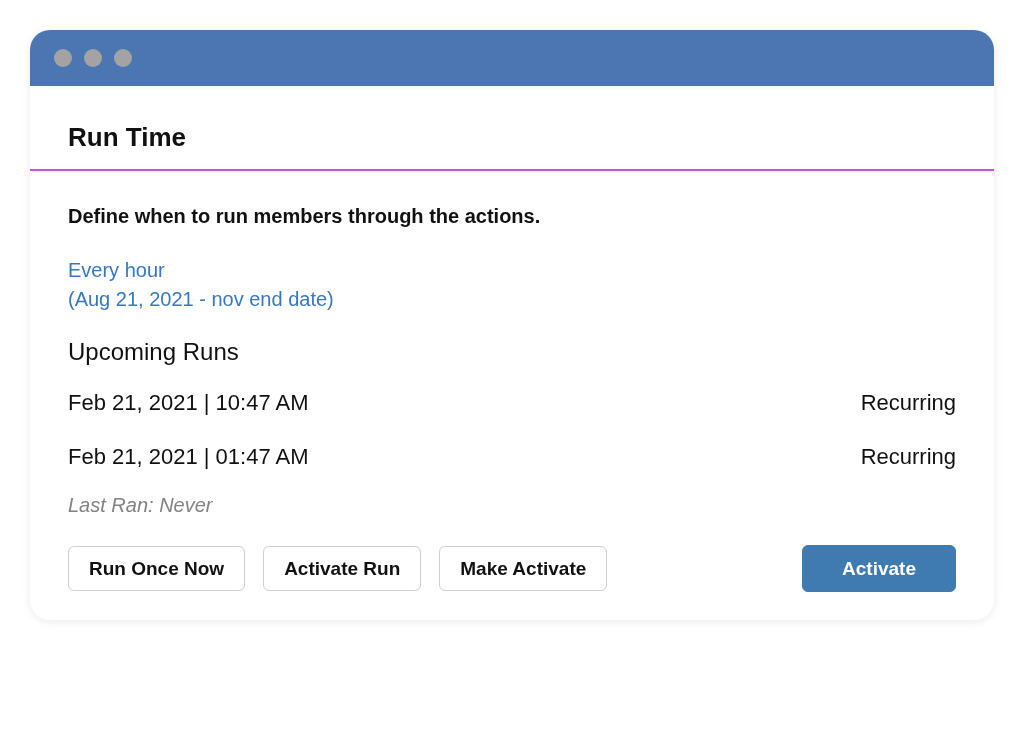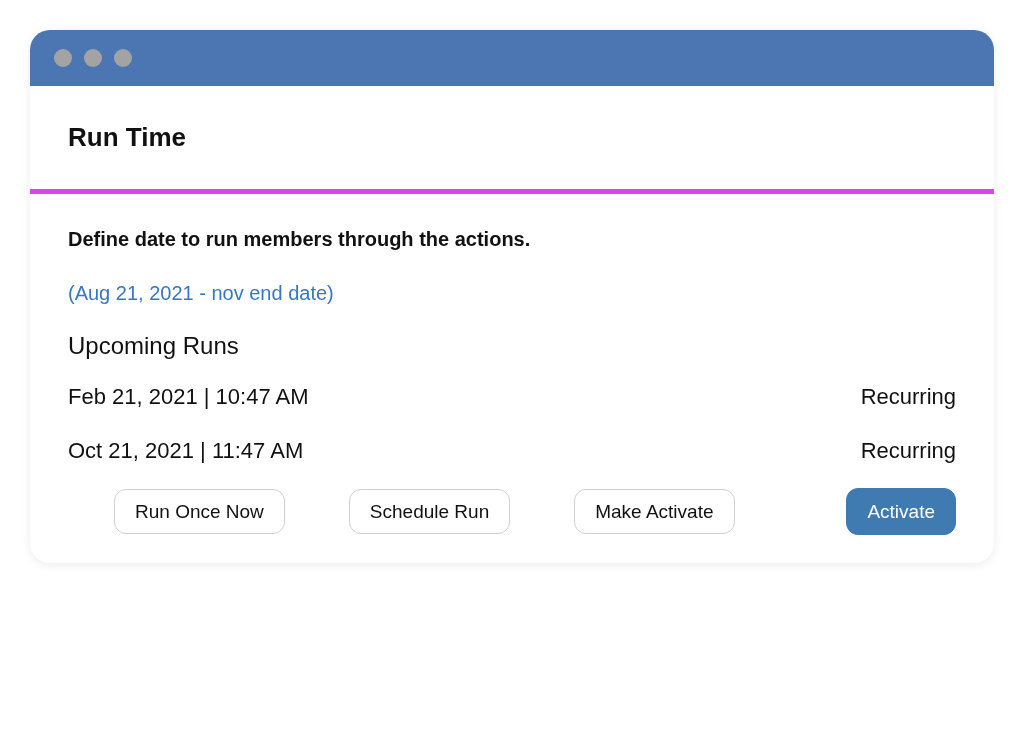--- a/index.html
+++ b/index.html
@@ -28,22 +28,22 @@
       padding-left: 24px;
       gap: 12px;
     }
     .window-dot {
       width: 18px;
       height: 18px;
       border-radius: 50%;
       background: #a3a3a3;
     }
     .header-section {
-      padding: 36px 38px 36px 38px;
-      border-bottom: 5px solid #d946ef;
+      padding: 36px 38px 16px 38px;
+      border-bottom: 2px solid #d946ef;
     }
     .page-title {
       font-size: 26px;
       font-weight: 700;
       color: #111;
     }
     .content {
       padding: 34px 38px 28px 38px;
     }
     .description {
@@ -90,75 +90,76 @@
       margin-bottom: 28px;
     }
     .button-row {
       display: flex;
       gap: 18px;
       align-items: center;
     }
     .btn {
       padding: 12px 20px;
       font-size: 19px;
-      font-weight: 400;
-      border-radius: 12px;
+      font-weight: 700;
+      border-radius: 6px;
       cursor: pointer;
       font-family: inherit;
       line-height: 1;
-      margin-left: 46px;
     }
     .btn-outline {
       background: #ffffff;
       border: 1px solid #cfcfcf;
       color: #111;
     }
     .btn-primary {
       background: #3f7bb0;
       border: 1px solid #3f7bb0;
       color: #ffffff;
-      padding: 13px 20px;
+      padding: 13px 39px;
       margin-left: auto;
     }
   </style>
 </head>
 <body>
 
 <div class="window">
   <div class="titlebar">
     <div class="window-dot"></div>
     <div class="window-dot"></div>
     <div class="window-dot"></div>
   </div>
 
   <div class="header-section">
     <h1 class="page-title">Run Time</h1>
   </div>
 
   <div class="content">
-    <p class="description">Define date to run members through the actions.</p>
+    <p class="description">Define when to run members through the actions.</p>
 
     <a class="schedule-link">
+      <div>Every hour</div>
       <div>(Aug 21, 2021 - nov end date)</div>
     </a>
 
     <h2 class="upcoming-heading">Upcoming Runs</h2>
 
     <div class="run-list">
       <div class="run-row">
         <span>Feb 21, 2021 | 10:47 AM</span>
         <span>Recurring</span>
       </div>
       <div class="run-row">
-        <span>Oct 21, 2021 | 11:47 AM</span>
+        <span>Feb 21, 2021 | 01:47 AM</span>
         <span>Recurring</span>
       </div>
     </div>
 
+    <p class="last-ran">Last Ran: Never</p>
 
     <div class="button-row">
       <button class="btn btn-outline">Run Once Now</button>
-      <button class="btn btn-outline">Schedule Run</button>
+      <button class="btn btn-outline">Activate Run</button>
       <button class="btn btn-outline">Make Activate</button>
       <button class="btn btn-primary">Activate</button>
     </div>
   </div>
 </div>
 
 </body></html>

